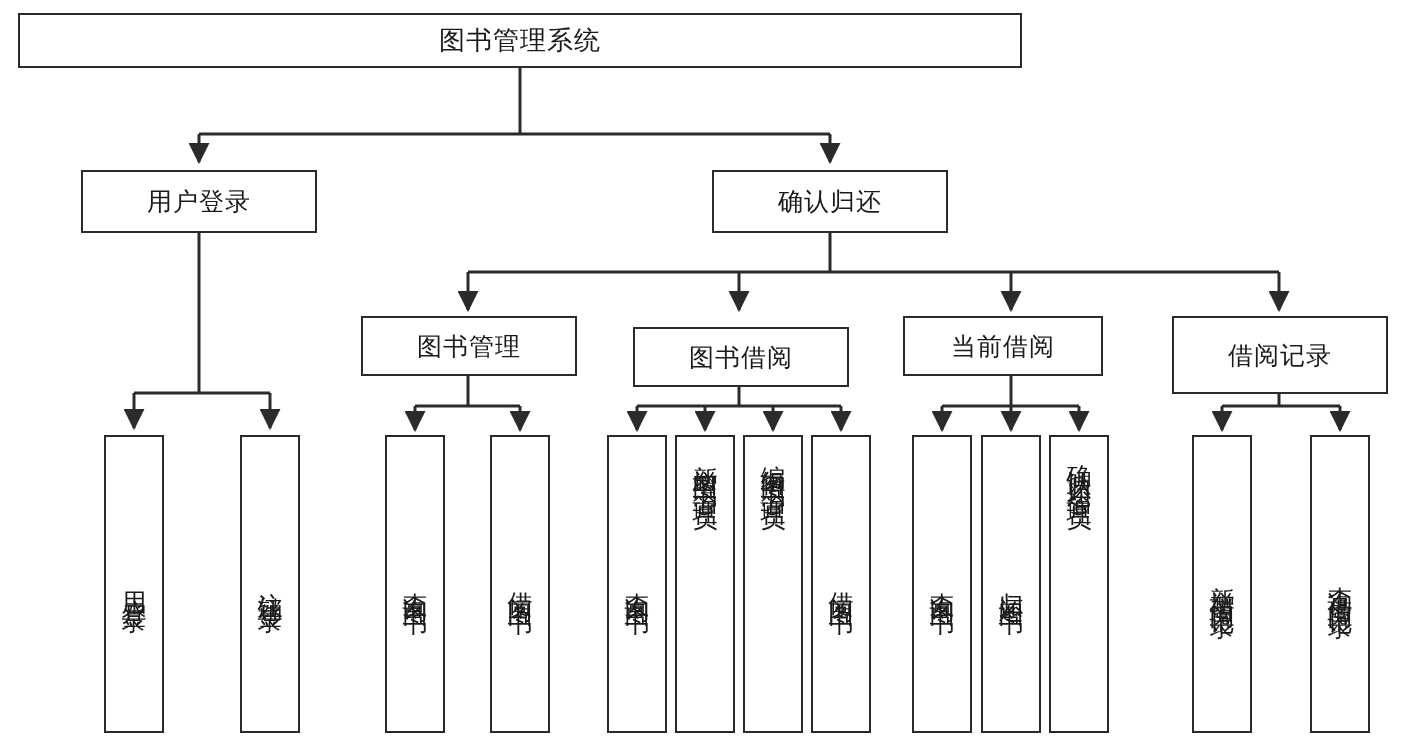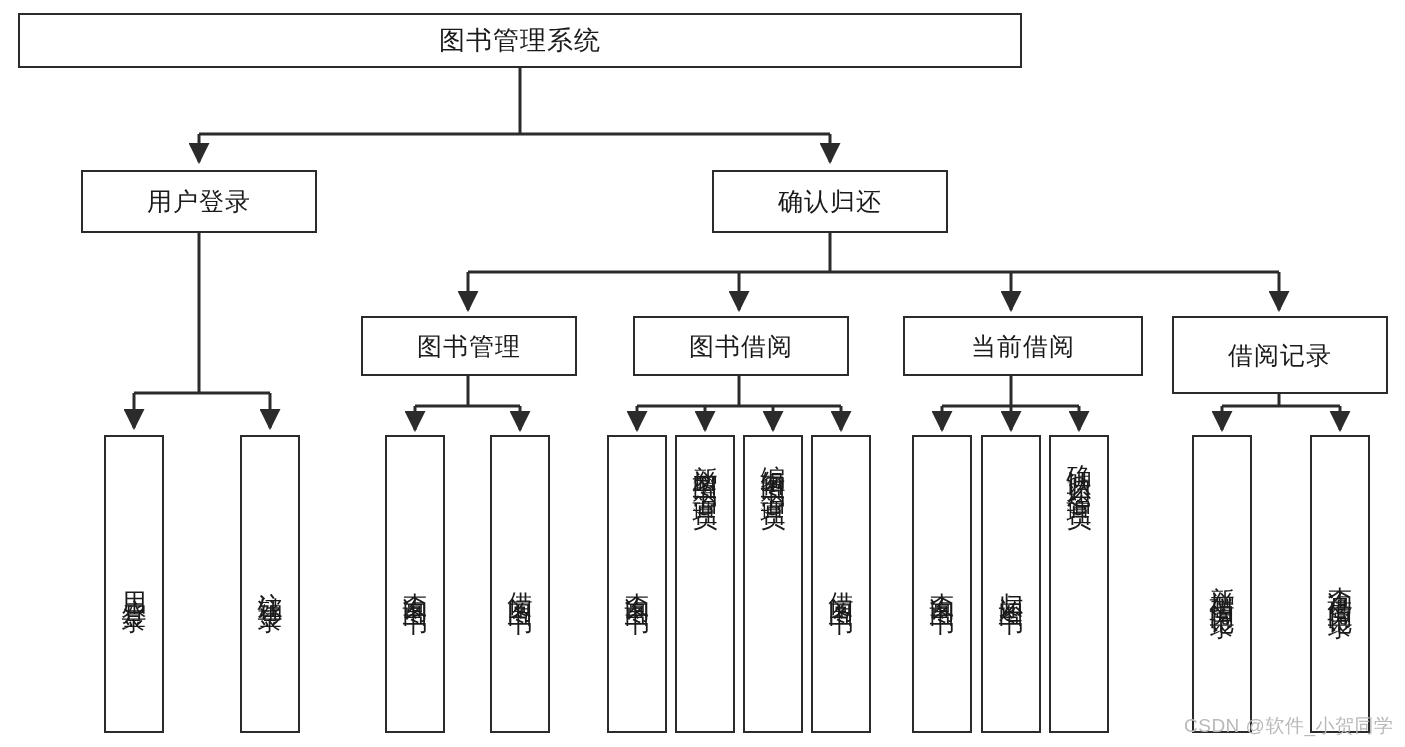--- a/index.html
+++ b/index.html
@@ -139,24 +139,24 @@
   <div class="node horiz" style="left:81px; top:170px; width:236px; height:63px;">
     <span class="lbl">用户登录</span>
   </div>
   <div class="node horiz" style="left:712px; top:170px; width:236px; height:63px;">
     <span class="lbl">确认归还</span>
   </div>
 
   <div class="node horiz" style="left:361px; top:316px; width:216px; height:60px;">
     <span class="lbl">图书管理</span>
   </div>
-  <div class="node horiz" style="left:633px; top:316px; width:216px; height:60px;">
+  <div class="node horiz" style="left:633px; top:327px; width:216px; height:60px;">
     <span class="lbl">图书借阅</span>
   </div>
-  <div class="node horiz" style="left:903px; top:316px; width:240px; height:60px;">
+  <div class="node horiz" style="left:903px; top:316px; width:200px; height:60px;">
     <span class="lbl">当前借阅</span>
   </div>
   <div class="node horiz" style="left:1172px; top:316px; width:216px; height:78px;">
     <span class="lbl">借阅记录</span>
   </div>
 
   <div class="node vert mid" style="left:104px; top:435px; width:60px; height:298px;">
     <span class="lbl">用户登录</span>
   </div>
   <div class="node vert mid" style="left:240px; top:435px; width:60px; height:298px;">
@@ -193,15 +193,14 @@
     <span class="lbl">确认归还（管理员）</span>
   </div>
 
   <div class="node vert mid" style="left:1192px; top:435px; width:60px; height:298px;">
     <span class="lbl">新增借阅记录</span>
   </div>
   <div class="node vert mid" style="left:1310px; top:435px; width:60px; height:298px;">
     <span class="lbl">查询借阅记录</span>
   </div>
 
-  <div class="watermark">CSDN @软件_小贺同学</div>
 
 </div>
 
 </body></html>

